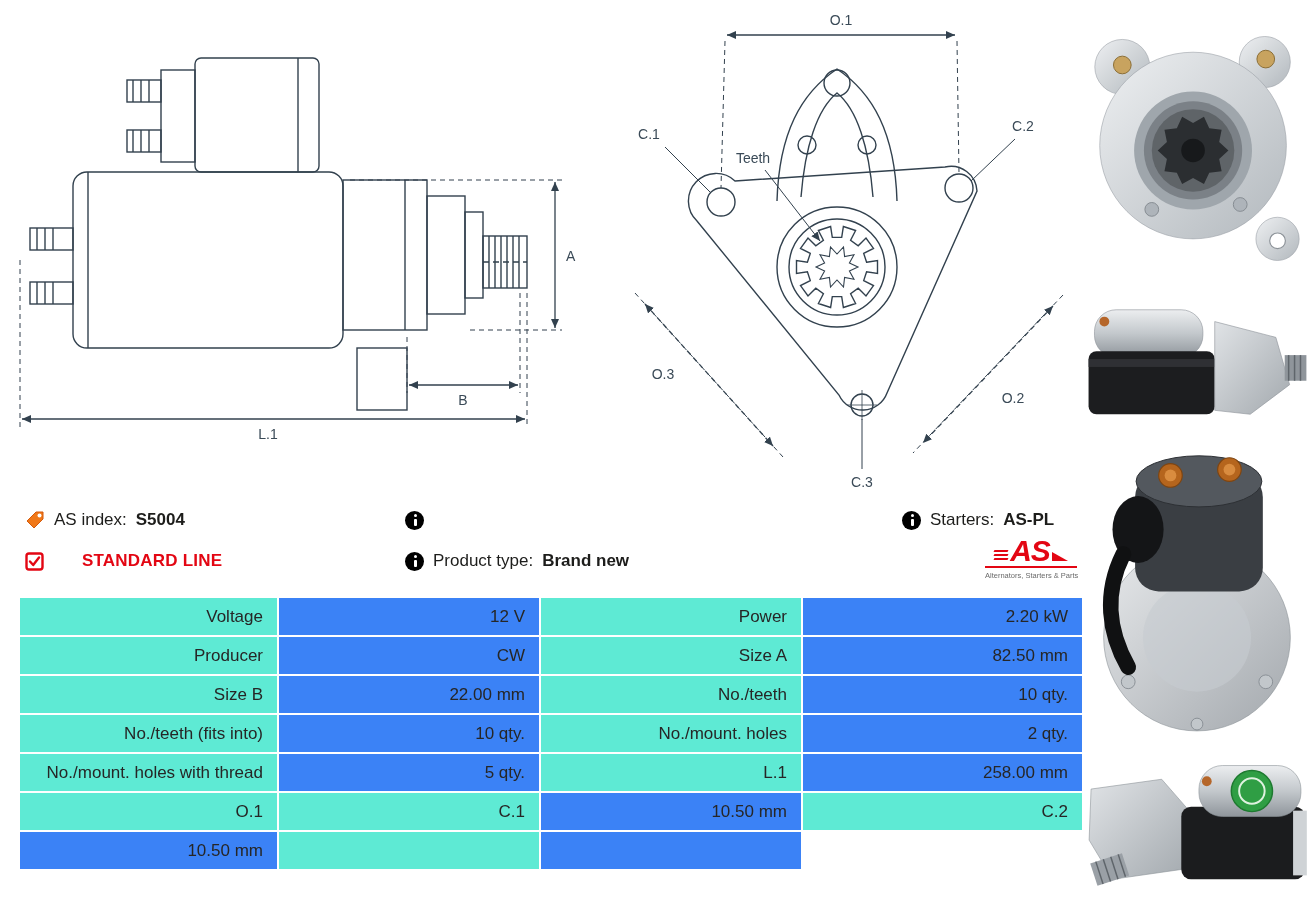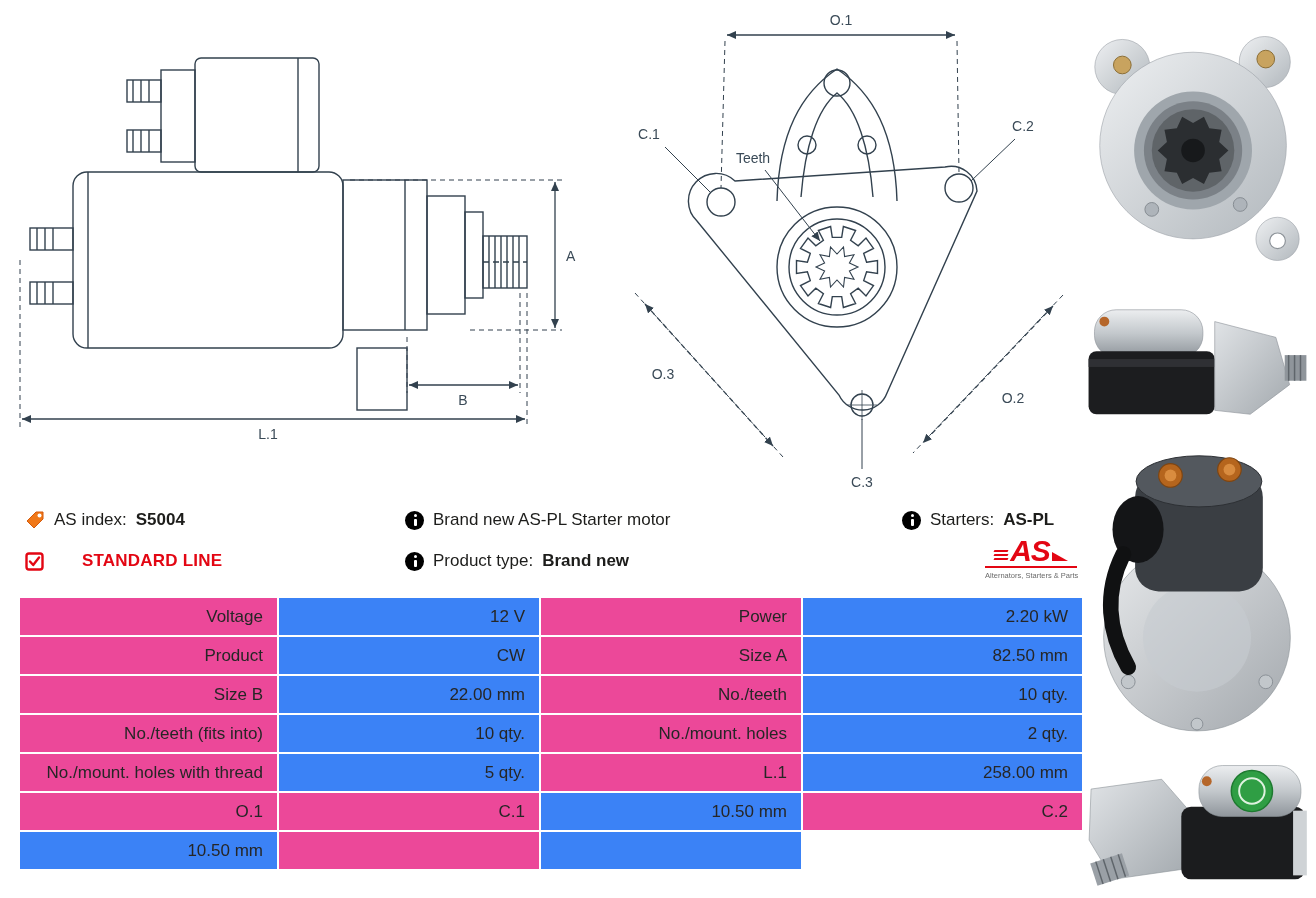--- a/index.html
+++ b/index.html
@@ -38,21 +38,21 @@
   .spec-table {
     display:grid;
     grid-template-columns:257px 260px 260px 279px;
     gap:2px; background:#ffffff;
   }
   .cell {
     display:flex; align-items:center; justify-content:flex-end;
     text-align:right; padding:4px 14px; font-size:17px; color:#262626;
     min-height:37px; line-height:1.25;
   }
-  .cell.label { background:#ec4899; }
+  .cell.label { background:#5eead4; }
   .cell.value { background:#3b82f6; }
 
   
   .icircle { width:19px; height:19px; border-radius:50%; background:#000; position:relative; display:inline-block; }
   .icircle::before { content:""; position:absolute; left:8.5px; top:3.5px; width:3px; height:3px; background:#fff; border-radius:50%; }
   .icircle::after  { content:""; position:absolute; left:8.5px; top:8px;  width:3px; height:7px; background:#fff; border-radius:1px; }
 </style>
 </head>
 <body>
 
@@ -300,21 +300,20 @@
     <svg width="19" height="19" viewBox="0 0 19 19">
       <rect x="1.5" y="1.5" width="16" height="16" rx="2.5" fill="#ffffff" stroke="#e30613" stroke-width="2.4"></rect>
       <path d="M5 9.5 L8.2 13 L14 5.5" fill="none" stroke="#e30613" stroke-width="2.4" stroke-linecap="round" stroke-linejoin="round"></path>
     </svg>
   </span>
   <span class="info-text red-bold">STANDARD LINE</span>
 </div>
 
 <div class="abs info-item" style="left:405px; top:508px;">
   <span class="ic icircle"></span>
-  <span class="info-text">Brand new AS-PL Starter motor</span>
 </div>
 
 <div class="abs info-item" style="left:405px; top:549px;">
   <span class="ic icircle"></span>
   <span class="info-text">Product type:</span>
   <span class="info-text bold">Brand new</span>
 </div>
 
 <div class="abs info-item" style="left:902px; top:508px;">
   <span class="ic icircle"></span>
@@ -335,21 +334,21 @@
   <div class="underline"></div>
   <div class="tagline">Alternators, Starters &amp; Parts</div>
 </div>
 
 <div class="abs spec-table" style="left:20px; top:598px; width:1060px;">
   <div class="cell label">Voltage</div>
   <div class="cell value">12 V</div>
   <div class="cell label">Power</div>
   <div class="cell value">2.20 kW</div>
 
-  <div class="cell label">Product</div>
+  <div class="cell label">Producer</div>
   <div class="cell value">CW</div>
   <div class="cell label">Size A</div>
   <div class="cell value">82.50 mm</div>
 
   <div class="cell label">Size B</div>
   <div class="cell value">22.00 mm</div>
   <div class="cell label">No./teeth</div>
   <div class="cell value">10 qty.</div>
 
   <div class="cell label">No./teeth (fits into)</div>

